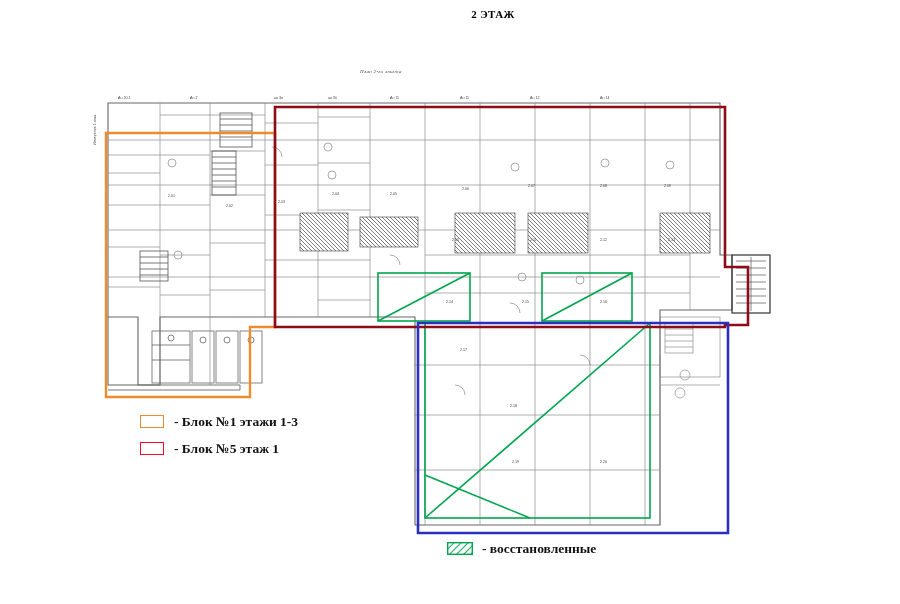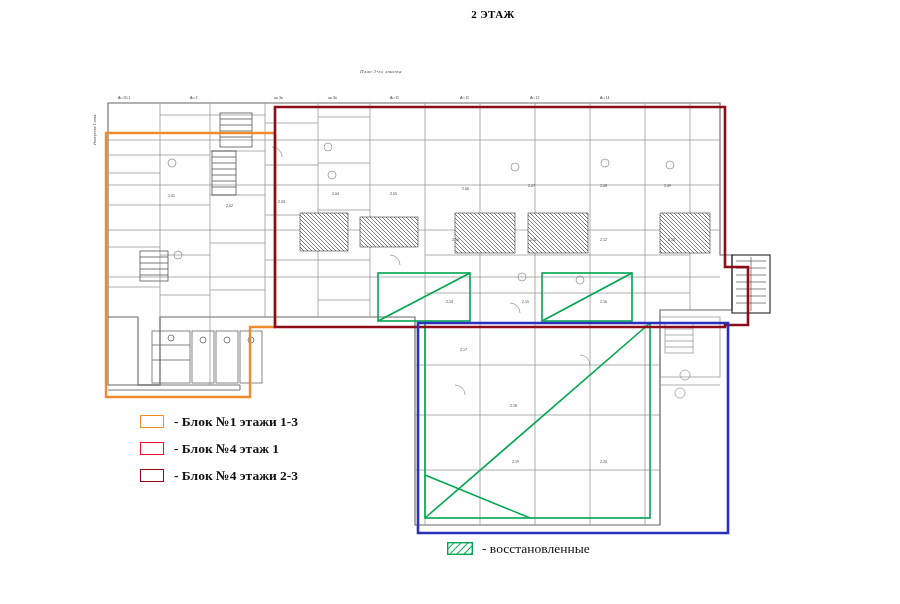--- a/index.html
+++ b/index.html
@@ -94,20 +94,21 @@
     height: 13px;
     flex: 0 0 auto;
     margin-top: 2px;
   }
   #note .note-text {
     margin-left: 9px;
     font-size: 13.5px;
     line-height: 17px;
     color: #111;
     white-space: nowrap;
+    font-weight: bold;
   }
 </style>
 </head>
 <body>
 
 <div id="page">
 
   <div class="page-title">2 ЭТАЖ</div>
 
   <div id="plan-wrap">
@@ -301,25 +302,21 @@
     </svg>
   </div>
 
   <div id="legend">
     <div class="legend-row">
       <span class="swatch" style="border-color:#ef8b2c"></span>
       <span class="legend-text">- Блок №1 этажи 1-3</span>
     </div>
     <div class="legend-row">
       <span class="swatch" style="border-color:#e8102a"></span>
-      <span class="legend-text">- Блок №4 этаж 1</span>
-    </div>
-    <div class="legend-row">
-      <span class="swatch" style="border-color:#8c0d18"></span>
-      <span class="legend-text">- Блок №4 этажи 2-3</span>
+      <span class="legend-text">- Блок №5 этаж 1</span>
     </div>
   </div>
 
   <div id="note">
     <svg class="hatch" viewBox="0 0 26 13">
       <defs>
         <pattern id="noteHatch" width="5" height="5" patternTransform="rotate(45)" patternUnits="userSpaceOnUse">
           <rect width="5" height="5" fill="#ffffff"></rect>
           <line x1="0" y1="0" x2="0" y2="5" stroke="#00a64f" stroke-width="1.8"></line>
         </pattern>

